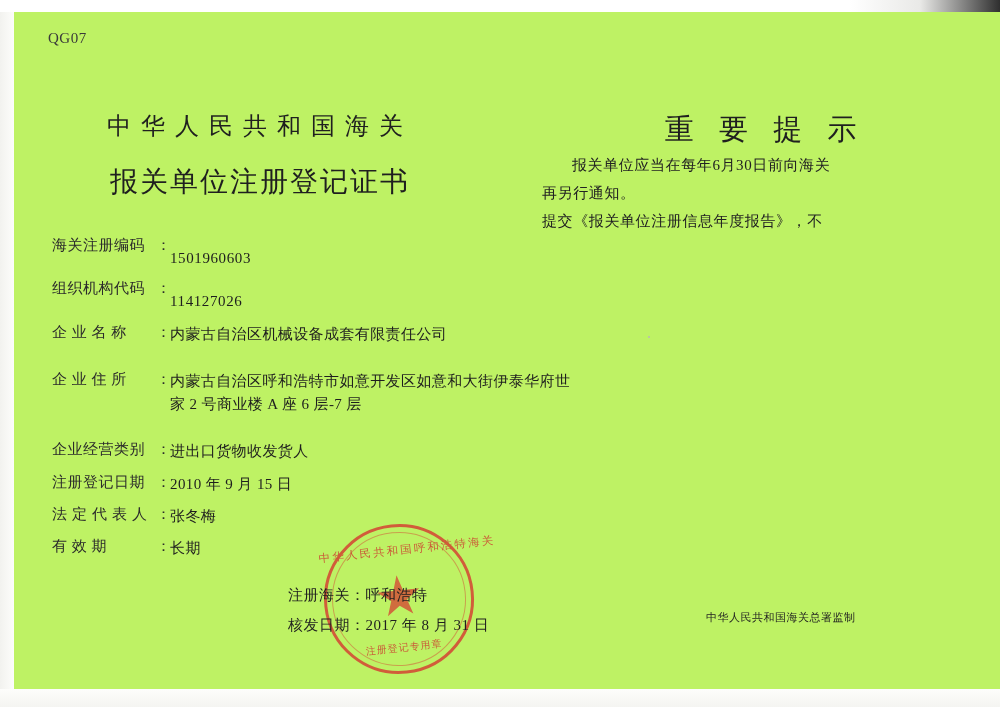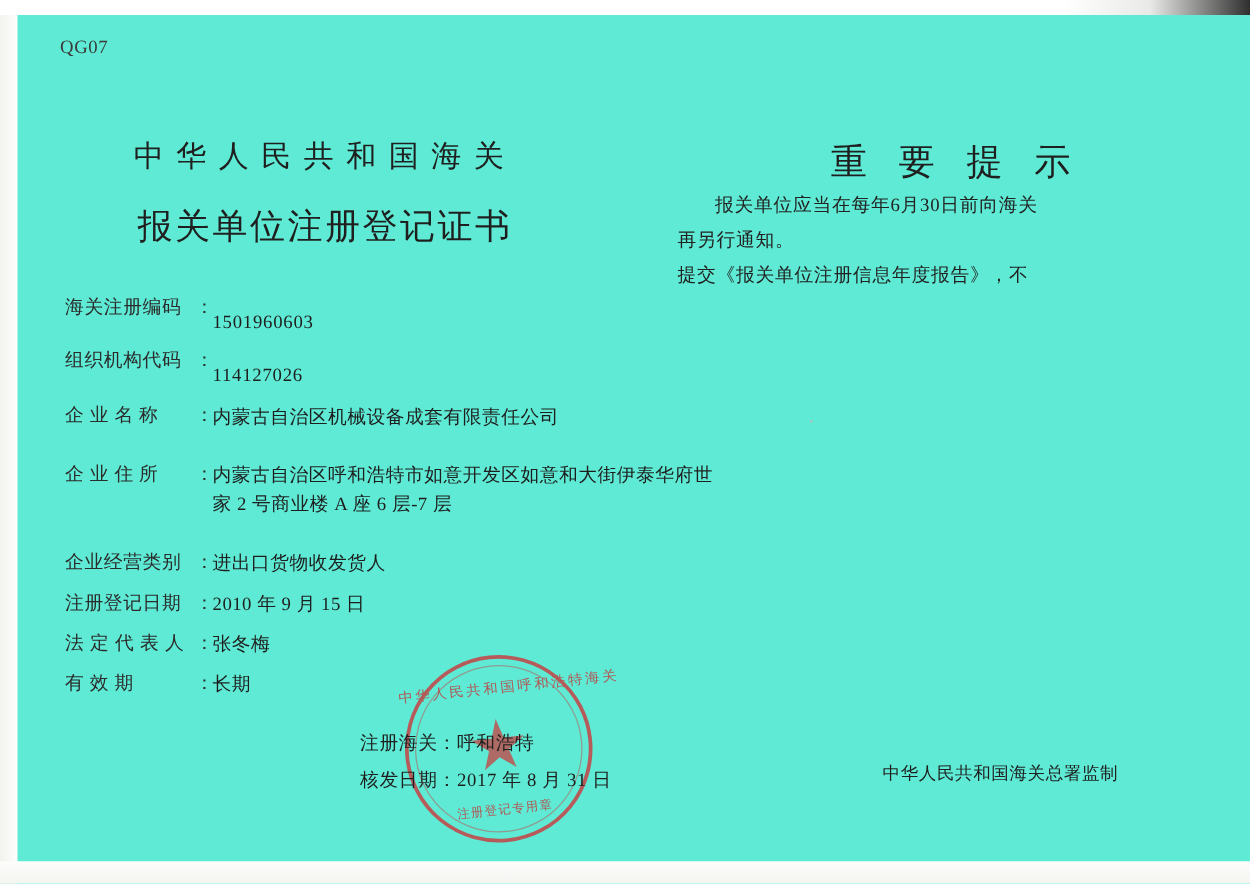--- a/index.html
+++ b/index.html
@@ -4,21 +4,21 @@
 <style>
   html, body {
     margin: 0;
     padding: 0;
     background: #ffffff;
   }
   .page {
     position: relative;
     width: 1000px;
     height: 707px;
-    background: #5eead4;
+    background: #bef264;
     overflow: hidden;
     font-family: "Liberation Serif", "DejaVu Serif", serif;
     color: #2a2a2a;
   }
   
   .scan-top-right {
     position: absolute;
     top: 0; left: 0;
     width: 1000px; height: 12px;
     background: linear-gradient(90deg, #ffffff 0%, #ffffff 85%, #e9e9e7 92%, #2f2f2f 100%);
@@ -158,21 +158,21 @@
     color: #1f1f1f;
     letter-spacing: 0.5px;
   }
   .issue-row { white-space: nowrap; }
 
   
   .footer-right {
     position: absolute;
     left: 706px;
     top: 610px;
-    font-size: 14px;
+    font-size: 11px;
     color: #1f1f1f;
     letter-spacing: 0.5px;
     white-space: nowrap;
   }
 
   
   .seal {
     position: absolute;
     left: 324px;
     top: 524px;

